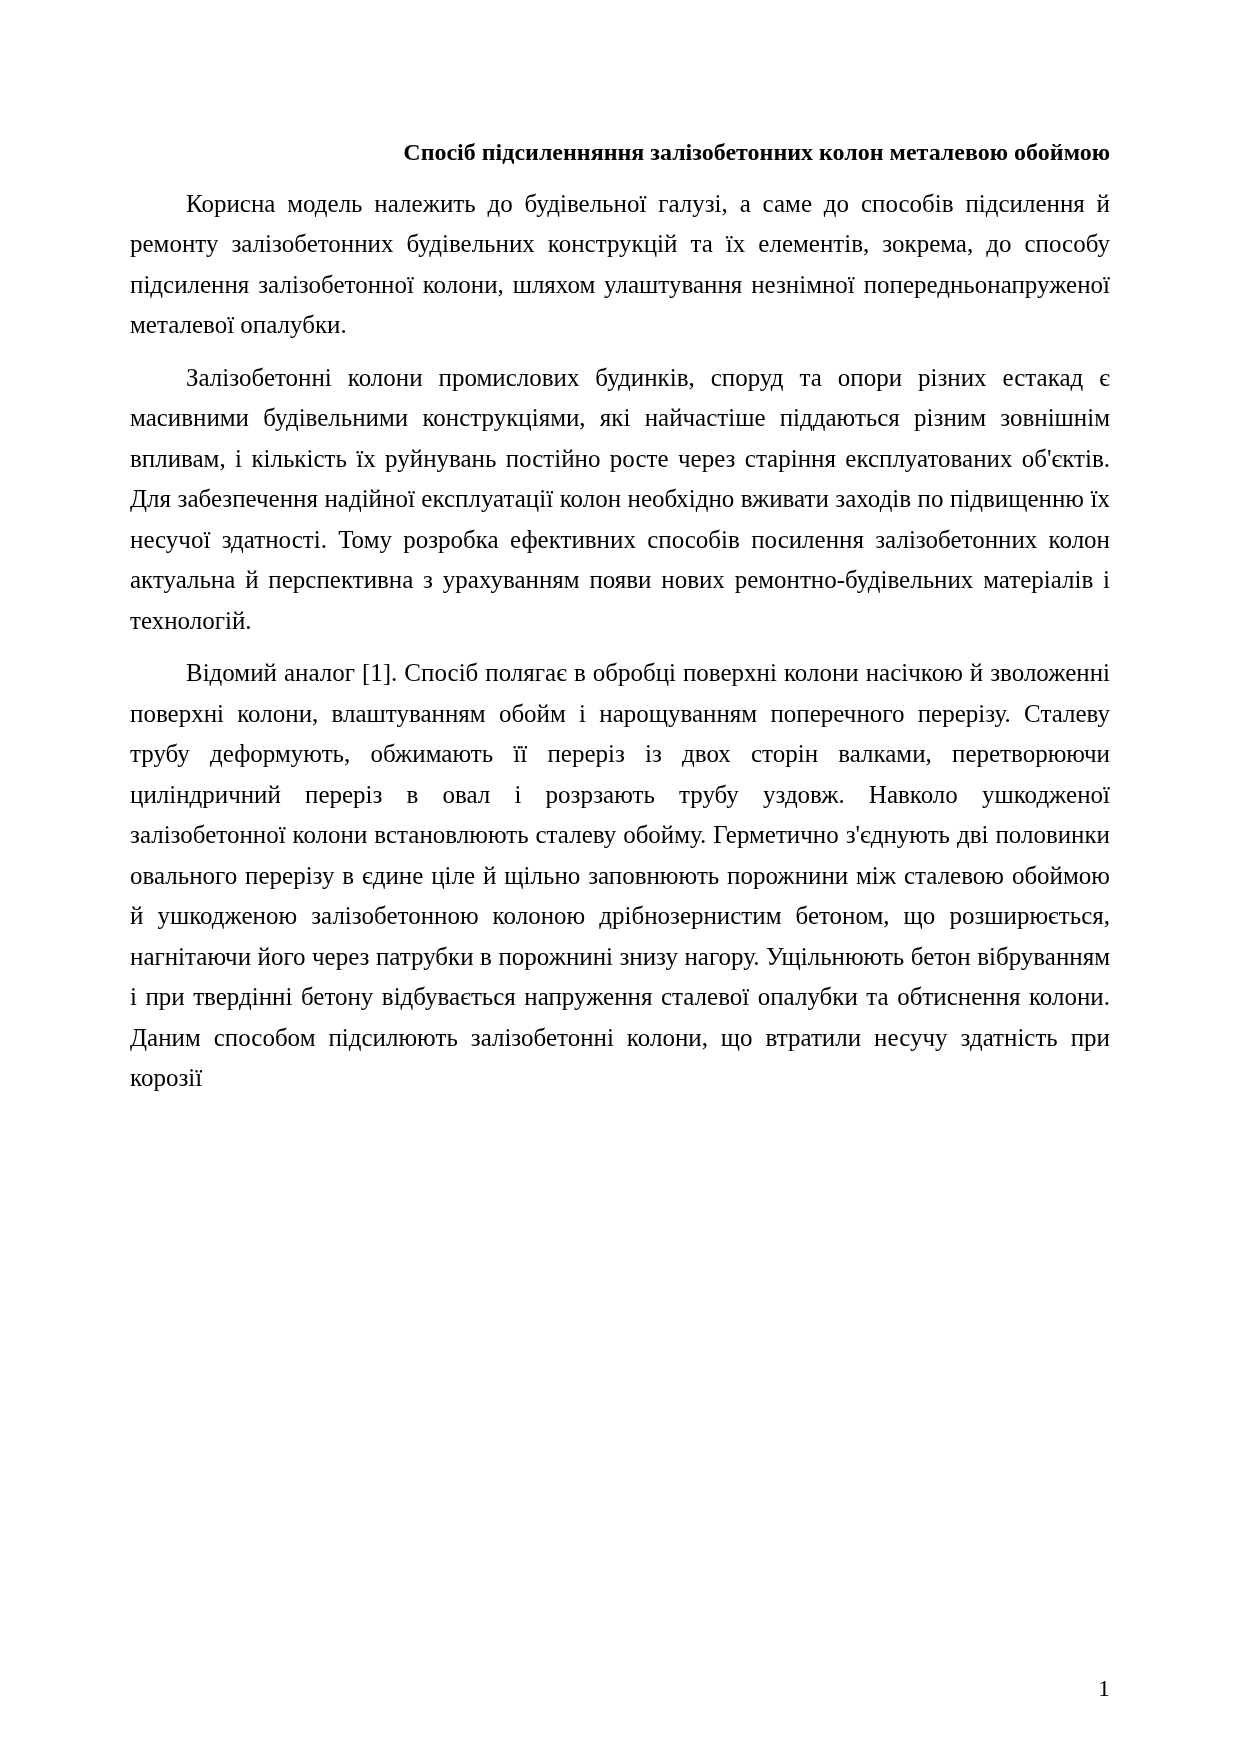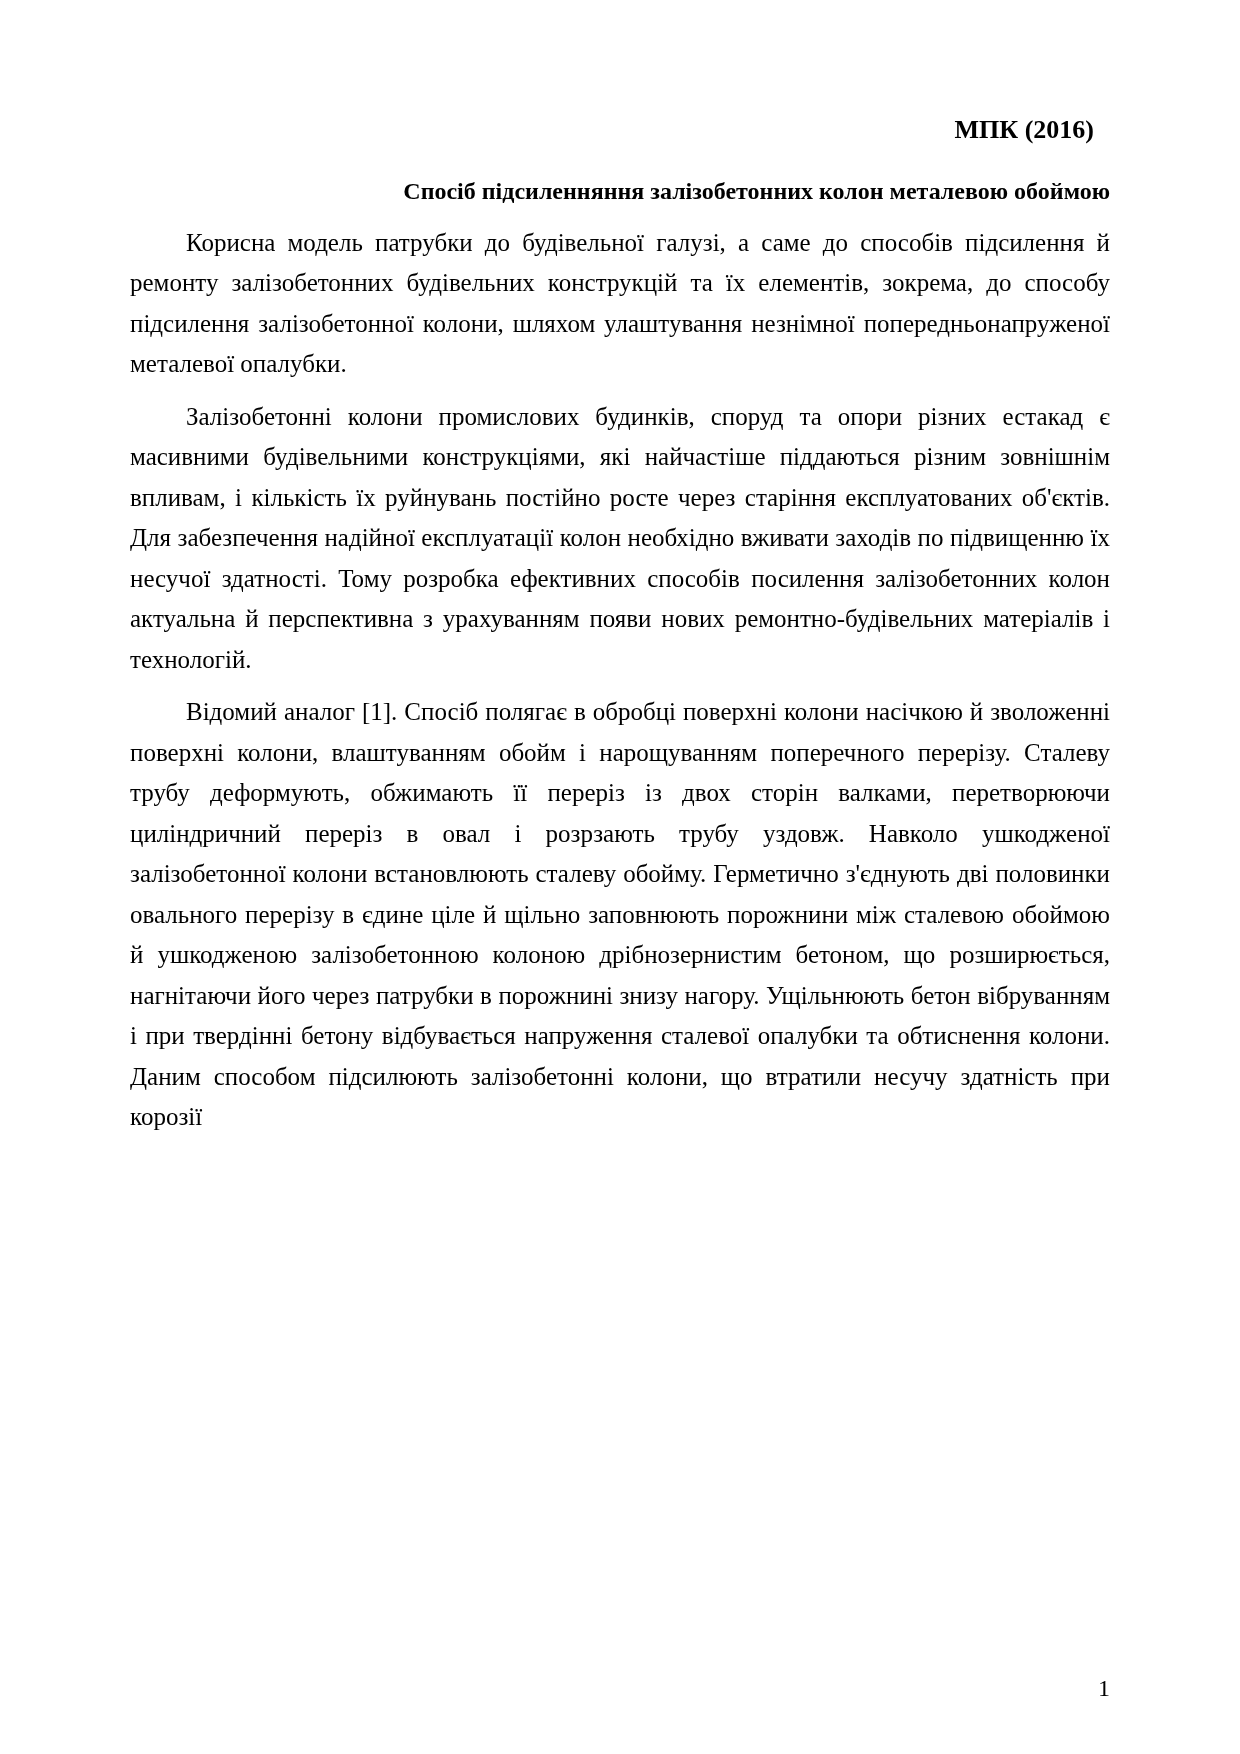--- a/index.html
+++ b/index.html
@@ -53,24 +53,23 @@
     bottom: 52px;
     font-size: 24px;
   }
 </style>
 </head>
 <body>
 
 <div class="page">
 
   <div class="header-block">
-    <div>МПК (2016)</div>
   </div>
 
   <div class="doc-title">Спосіб підсиленняння залізобетонних колон металевою обоймою</div>
 
-  <p class="body-par">Корисна модель патрубки до будівельної галузі, а саме до способів підсилення й ремонту залізобетонних будівельних конструкцій та їх елементів, зокрема, до способу підсилення залізобетонної колони, шляхом улаштування незнімної попередньонапруженої металевої опалубки.</p>
+  <p class="body-par">Корисна модель належить до будівельної галузі, а саме до способів підсилення й ремонту залізобетонних будівельних конструкцій та їх елементів, зокрема, до способу підсилення залізобетонної колони, шляхом улаштування незнімної попередньонапруженої металевої опалубки.</p>
   <p class="body-par">Залізобетонні колони промислових будинків, споруд та опори різних естакад є масивними будівельними конструкціями, які найчастіше піддаються різним зовнішнім впливам, і кількість їх руйнувань постійно росте через старіння експлуатованих об'єктів. Для забезпечення надійної експлуатації колон необхідно вживати заходів по підвищенню їх несучої здатності. Тому розробка ефективних способів посилення залізобетонних колон актуальна й перспективна з урахуванням появи нових ремонтно-будівельних матеріалів і технологій.</p>
   <p class="body-par">Відомий аналог [1]. Спосіб полягає в обробці поверхні колони насічкою й зволоженні поверхні колони, влаштуванням обойм і нарощуванням поперечного перерізу. Сталеву трубу деформують, обжимають її переріз із двох сторін валками, перетворюючи циліндричний переріз в овал і розрзають трубу уздовж. Навколо ушкодженої залізобетонної колони встановлюють сталеву обойму. Герметично з'єднують дві половинки овального перерізу в єдине ціле й щільно заповнюють порожнини між сталевою обоймою й ушкодженою залізобетонною колоною дрібнозернистим бетоном, що розширюється, нагнітаючи його через патрубки в порожнині знизу нагору. Ущільнюють бетон вібруванням і при твердінні бетону відбувається напруження сталевої опалубки та обтиснення колони. Даним способом підсилюють залізобетонні колони, що втратили несучу здатність при корозії</p>
 
   <div class="page-number">1</div>
 
 </div>
 
 </body></html>

